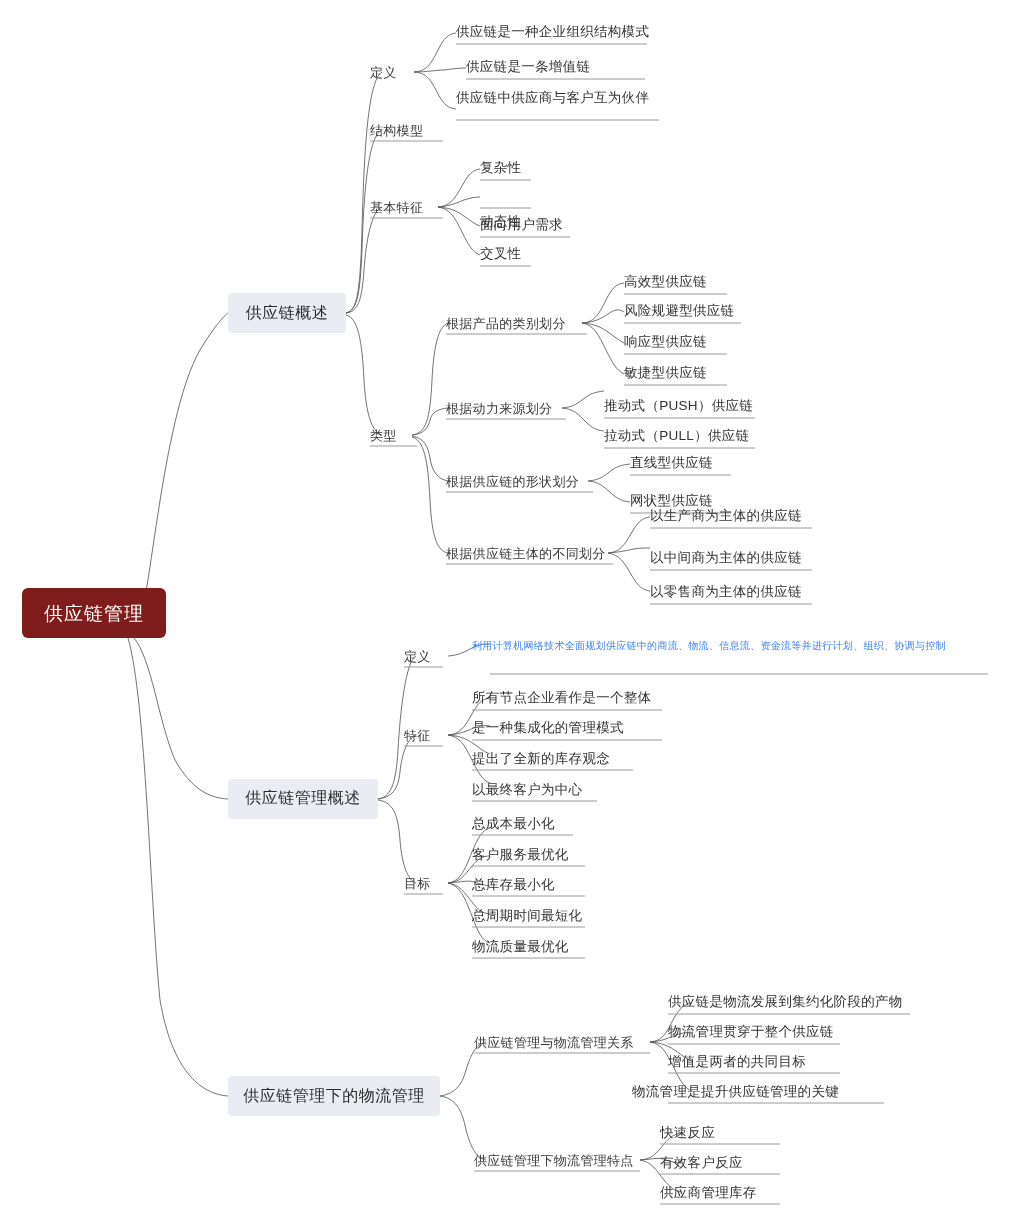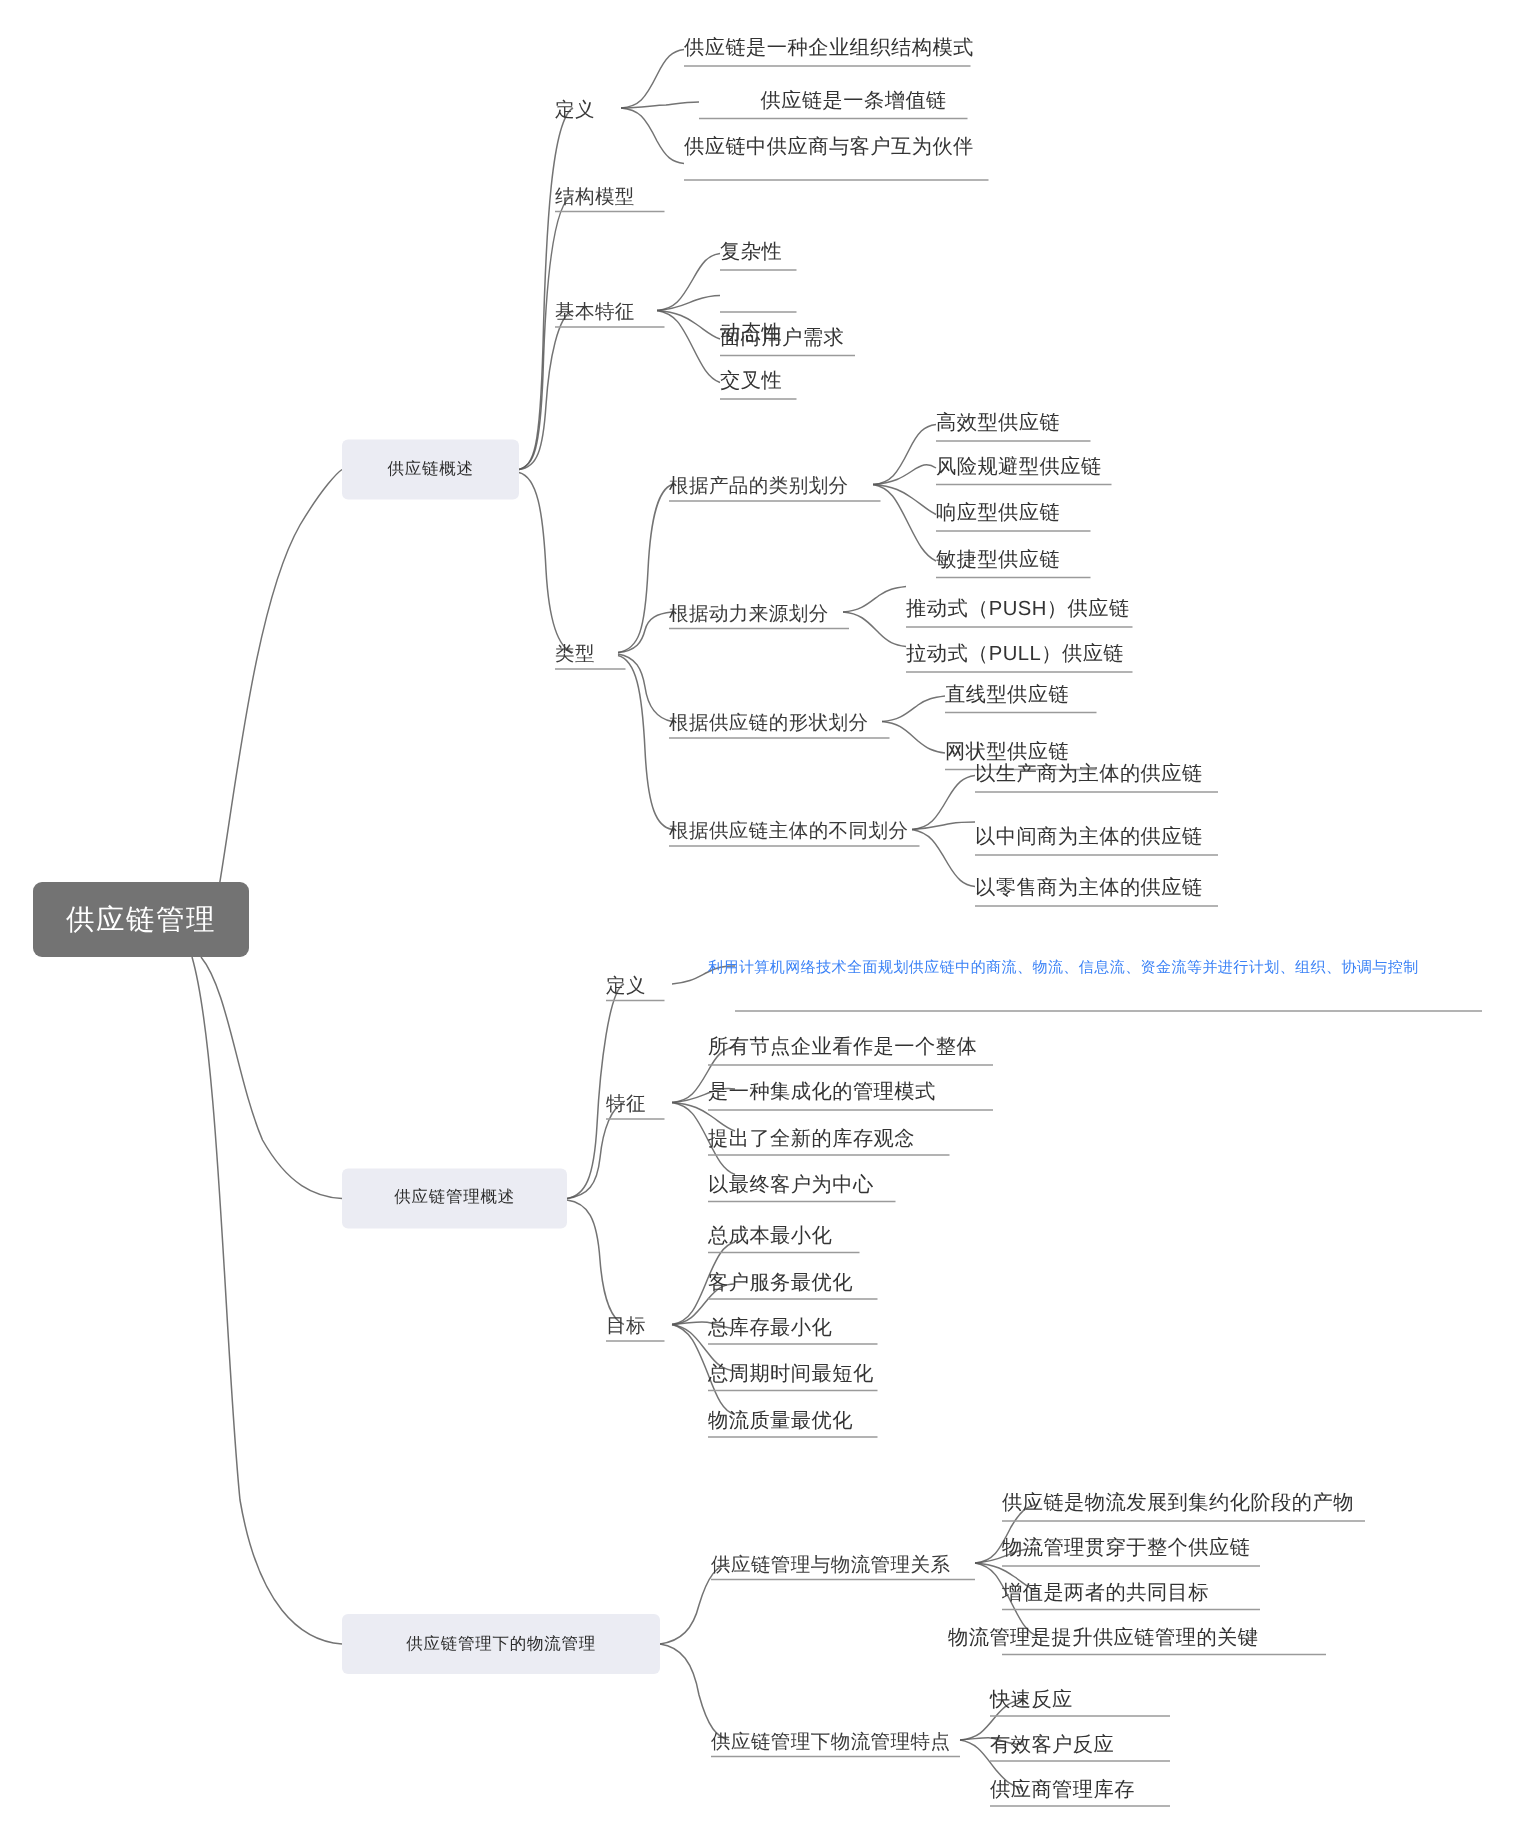--- a/index.html
+++ b/index.html
@@ -5,28 +5,28 @@
   html,body{margin:0;padding:0;background:#ffffff;}
   body{
     width:1010px;height:1224px;position:relative;overflow:hidden;
     font-family:"Liberation Sans","DejaVu Sans",sans-serif;
   }
   #mindmap{position:absolute;left:0;top:0;width:1010px;height:1224px;}
   .edge{fill:none;stroke:#5a5a5a;stroke-width:1;opacity:.85;}
   .underline{fill:none;stroke:#9a9a9a;stroke-width:1;}
   .node{position:absolute;white-space:nowrap;}
   .root-node{
-    background:#737373;color:#ffffff;border-radius:6px;
+    background:#7f1d1d;color:#ffffff;border-radius:6px;
     font-size:19px;line-height:1;
     display:flex;align-items:center;justify-content:center;
     letter-spacing:1px;
   }
   .lvl1-node{
     background:#ebecf3;border-radius:4px;color:#2b2b2b;
-    font-size:11px;line-height:1;
+    font-size:16px;line-height:1;
     display:flex;align-items:center;justify-content:center;
     letter-spacing:.5px;
   }
   .lvl2-node{
     color:#3a3a3a;font-size:13px;line-height:1;
     display:flex;align-items:center;
     letter-spacing:.3px;
   }
   .leaf-node{
     color:#333333;font-size:13.5px;line-height:1;
@@ -209,21 +209,21 @@
 <div class="node lvl2-node" style="left:370px;top:197px;height:20px;">
   <span>基本特征</span>
 </div>
 <div class="node lvl2-node" style="left:370px;top:425px;height:20px;">
   <span>类型</span>
 </div>
 
 <div class="node leaf-node" style="left:456px;top:22px;height:20px;justify-content:center;">
   <span>供应链是一种企业组织结构模式</span>
 </div>
-<div class="node leaf-node" style="left:466px;top:57px;height:20px;margin-left:41px;">
+<div class="node leaf-node" style="left:466px;top:57px;height:20px;">
   <span>供应链是一条增值链</span>
 </div>
 <div class="node leaf-node" style="left:456px;top:88px;height:20px;">
   <span>供应链中供应商与客户互为伙伴</span>
 </div>
 
 <div class="node leaf-node" style="left:480px;top:158px;height:20px;">
   <span>复杂性</span>
 </div>
 <div class="node leaf-node" style="left:480px;top:186px;height:20px;margin-top:26px;">

